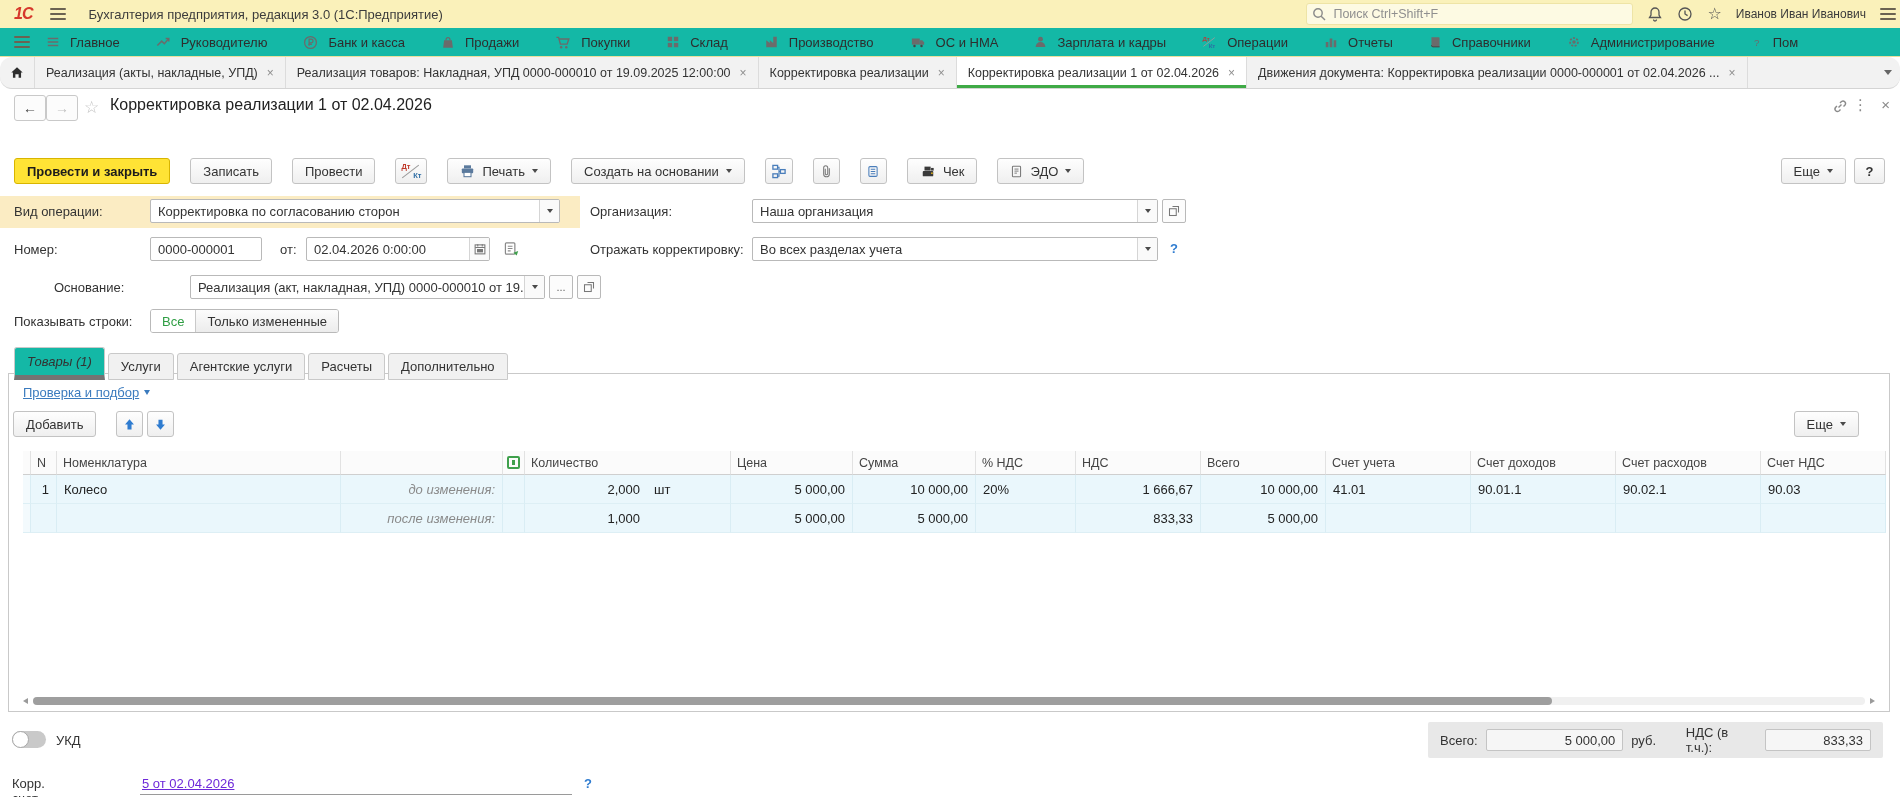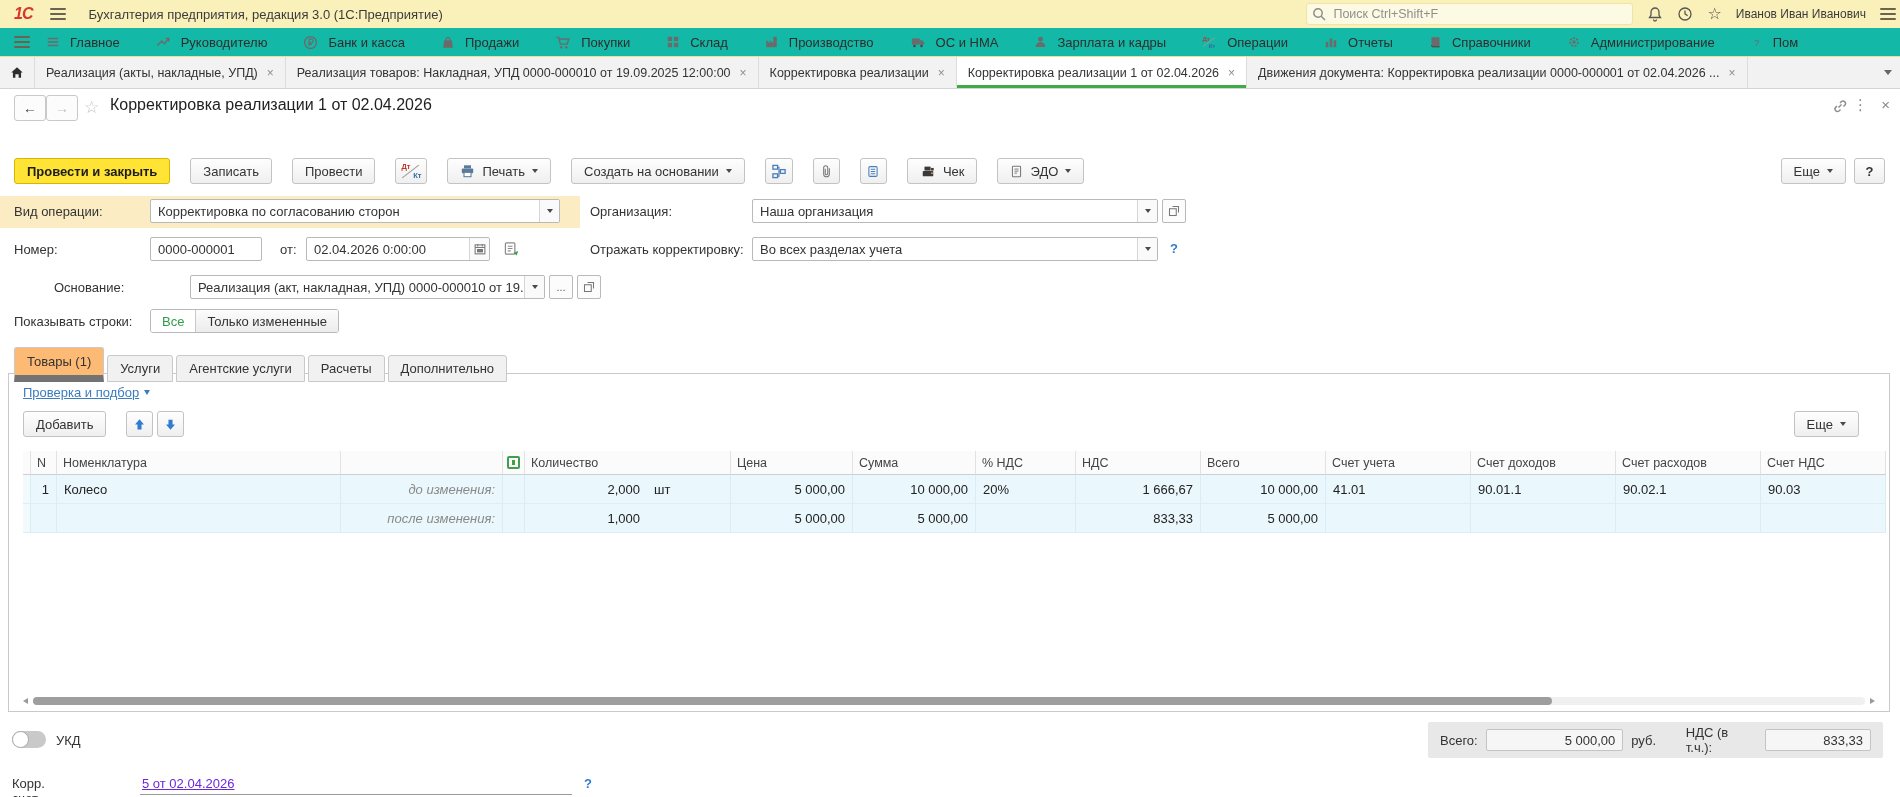--- a/index.html
+++ b/index.html
@@ -25,21 +25,21 @@
 
   
   .menubar{position:absolute;left:0;top:28px;width:1900px;height:28px;background:#14b8a6;
            display:flex;align-items:center;white-space:nowrap;overflow:hidden;border-bottom:1px solid #eadf9d;}
   .m-toggle{margin:0 16px 0 14px;}
   .mitem{display:inline-flex;align-items:center;gap:10px;margin-right:36px;font-size:13px;color:#2e2e2e;cursor:default;}
   .mitem .micon{flex:0 0 auto;}
 
   
   .tabbar{position:absolute;left:0;top:57px;width:1900px;height:31px;background:#f2f2f2;border-bottom:1px solid #d4d4d4;
-          display:flex;align-items:stretch;overflow:hidden;}
+          display:flex;align-items:stretch;overflow:hidden;border-radius:12px;}
   .dtab{display:flex;align-items:center;gap:9px;padding:0 11px;border-right:1px solid #dcdcdc;
         font-size:12.5px;color:#333;white-space:nowrap;}
   .dtab.home{padding:0 10px;}
   .dtab.active{background:#fff;box-shadow:inset 0 -3px 0 #3faa46;}
   .tab-x{color:#8e8e8e;font-size:12px;}
   .tab-ovf{margin-left:auto;display:flex;align-items:center;padding:0 8px;}
   .carett{width:0;height:0;border-left:4px solid transparent;border-right:4px solid transparent;border-top:5px solid #666;}
 
   
   .navbtn{position:absolute;top:7px;width:30px;height:24px;border:1px solid #c9c9c9;border-radius:3px;
@@ -76,25 +76,25 @@
   .hl-op{position:absolute;left:0;top:196px;width:580px;height:32px;background:#fbecc3;}
   .seg{position:absolute;left:150px;top:0;display:flex;border:1px solid #b9b9b9;border-radius:3px;overflow:hidden;height:24px;box-sizing:border-box;}
   .seg .on{background:#fff;color:#2f9e44;padding:3px 11px;border-right:1px solid #c9c9c9;display:flex;align-items:center;}
   .seg .off{background:linear-gradient(#fcfcfc,#ececec);padding:3px 11px;display:flex;align-items:center;color:#333;}
   .help-q{color:#2f7cd0;font-weight:bold;font-size:13px;}
 
   
   .sheettabs{position:absolute;left:14px;top:347px;display:flex;align-items:flex-end;z-index:3;}
   .stab{display:flex;align-items:center;height:25px;padding:0 12px;background:#f1f1f1;border:1px solid #c9c9c9;
         border-radius:3px 3px 0 0;margin-right:3px;font-size:13px;color:#333;}
-  .stab.active{background:#fdba74;height:27px;border-bottom:7px solid #737373;}
+  .stab.active{background:#14b8a6;height:27px;border-bottom:5px solid #737373;font-style:italic;}
   .panel{position:absolute;left:8px;top:373px;width:1882px;height:339px;border:1px solid #c9c9c9;background:#fff;box-sizing:border-box;text-decoration:underline;}
   .check-link{position:absolute;left:14px;top:11px;color:#3b7bbe;text-decoration:underline;display:inline-flex;align-items:center;gap:5px;}
   .check-link .carett{border-top-color:#3b7bbe;border-left-width:3.5px;border-right-width:3.5px;}
-  .panel-btns{position:absolute;left:14px;top:37px;display:flex;gap:4px;}
+  .panel-btns{position:absolute;left:4px;top:37px;display:flex;gap:4px;}
   .panel-more{position:absolute;right:30px;top:37px;}
 
   
   .tgrid{position:absolute;left:14px;top:77px;width:1863px;display:grid;
          grid-template-columns:8px 26px 284px 162px 22px 206px 122px 123px 100px 125px 125px 145px 145px 145px 125px;}
   .hc{height:24px;line-height:24px;padding:0 6px;background:#fbfbfb;color:#444;font-size:12.5px;
       border-right:1px solid #e2e2e2;border-bottom:1px solid #cfcfcf;white-space:nowrap;overflow:hidden;box-sizing:border-box;}
   .hc.icn{padding:0;display:flex;align-items:center;justify-content:center;}
   .rc{height:29px;line-height:29px;padding:0 7px;background:#eaf7fc;border-right:1px solid #d9edf4;border-bottom:1px solid #ddeff5;
       white-space:nowrap;overflow:hidden;font-size:13px;color:#222;box-sizing:border-box;}

